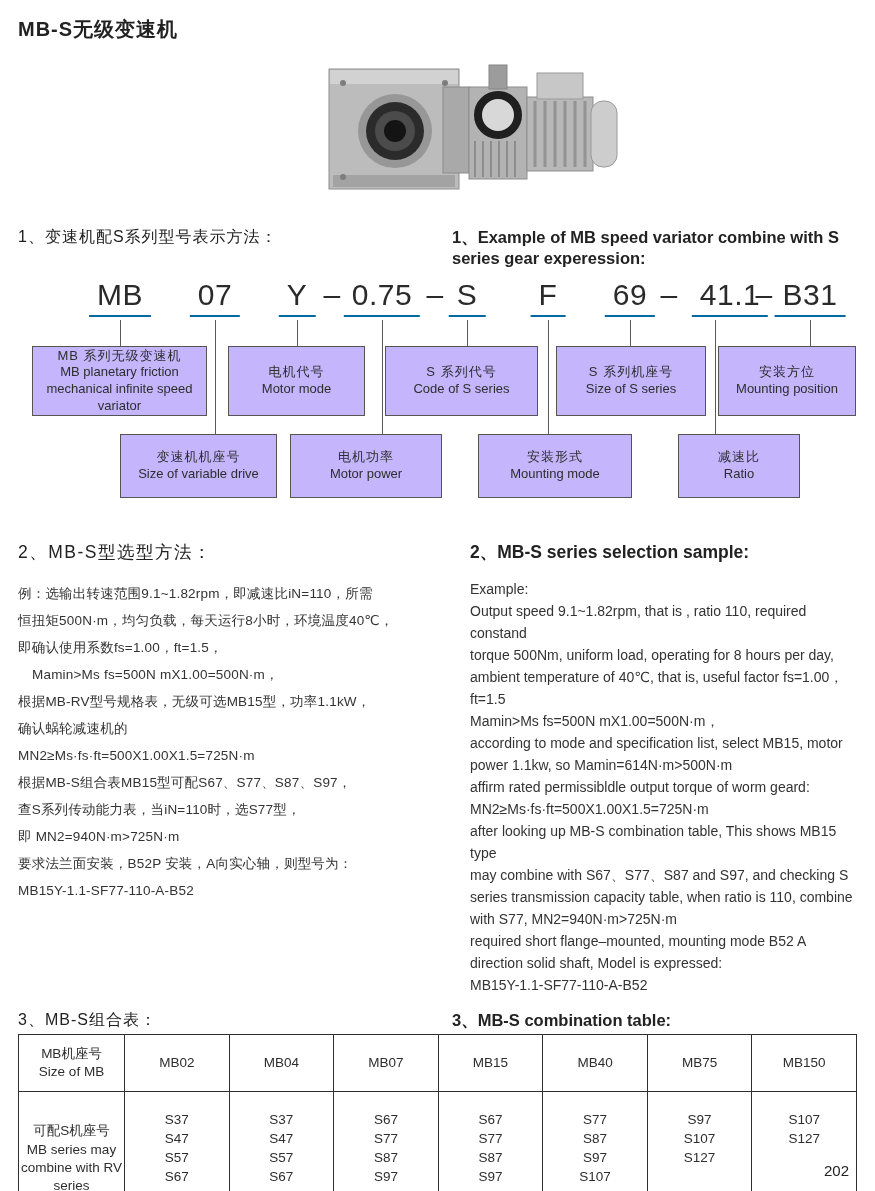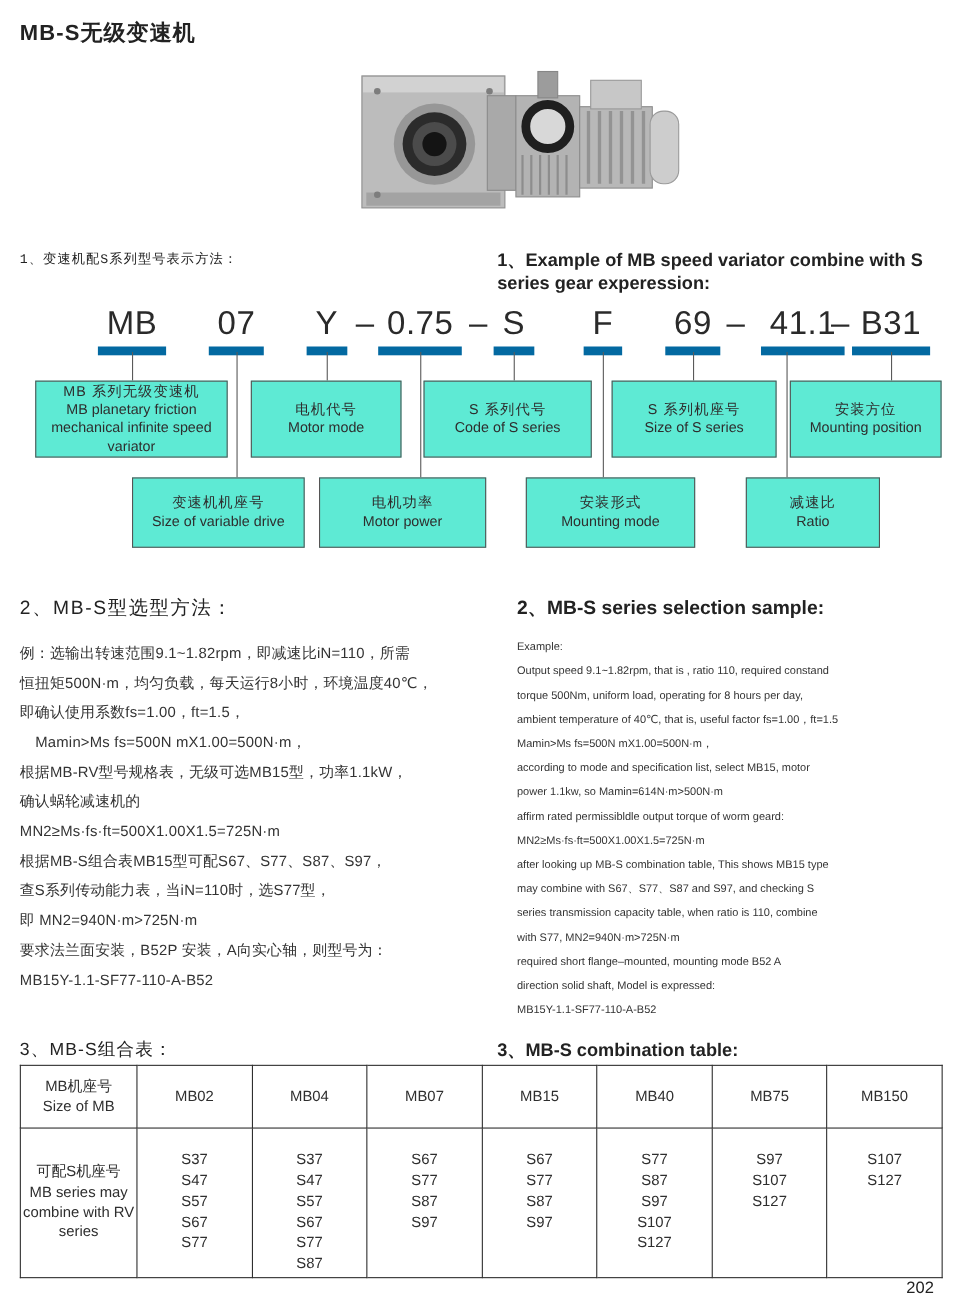--- a/index.html
+++ b/index.html
@@ -12,50 +12,50 @@
   
   .title-row{display:flex;align-items:baseline;gap:34px;}
   .title-zh{font-size:20px;font-weight:bold;letter-spacing:1px;}
   .title-en{font-size:20px;font-weight:bold;}
 
   
   .photo-wrap{display:flex;justify-content:center;margin:16px 0 4px 0;transform:translateX(36px);}
 
   
   .sec-head{display:flex;margin-top:26px;}
-  .sec-head .zh{width:434px;font-size:12px;letter-spacing:1px;font-family:Liberation Mono, monospace;}
+  .sec-head .zh{width:434px;font-size:16px;letter-spacing:1px;}
   .sec-head .en{flex:1;font-size:16.5px;font-weight:bold;line-height:1.3;}
 
   
   .diagram{position:relative;height:232px;margin-top:8px;font-size:0;}
   .code{
     position:absolute;top:0;transform:translateX(-50%);
     font-size:30px;color:#2a2a2a;letter-spacing:0.5px;white-space:nowrap;
   }
-  .code.u{border-bottom:8px solid #0369a1;padding:0 8px 3px 8px;}
+  .code.u{border-bottom:2px solid #0369a1;padding:0 8px 3px 8px;}
   .code.dash{padding:0 2px;}
   .vline{position:absolute;width:1px;background:#5a5a5a;}
   .lbox{
-    position:absolute;border:1px solid #555;background:#5eead4;box-sizing:border-box;
+    position:absolute;border:1px solid #555;background:#c4b5fd;box-sizing:border-box;
     display:flex;flex-direction:column;justify-content:center;align-items:center;
     text-align:center;font-size:13px;line-height:1.28;color:#2e2e2e;padding:3px 4px;
   }
   .lbox .zh{letter-spacing:1px;}
   .boxtop{top:68px;height:70px;}
   .boxbot{top:156px;height:64px;}
 
   
   .sec2{display:flex;margin-top:30px;}
   .sec2-left{width:440px;}
   .sec2-right{flex:1;padding-left:12px;}
   .s2h-zh{font-size:17.5px;letter-spacing:1.5px;margin-bottom:16px;}
   .s2h-en{font-size:17.5px;font-weight:bold;margin-bottom:14px;}
   .s2l{font-size:13.5px;line-height:27px;color:#333;letter-spacing:0.2px;}
   .s2l.indent{padding-left:14px;}
-  .s2r{font-size:10px;line-height:22px;color:#333;}
+  .s2r{font-size:14px;line-height:22px;color:#333;}
 
   
   .sec3-head{display:flex;margin-top:14px;}
   .sec3-head .zh{width:434px;font-size:16px;letter-spacing:1px;}
   .sec3-head .en{flex:1;font-size:16.5px;font-weight:bold;}
 
   
   table.combo{border-collapse:collapse;table-layout:fixed;width:839px;margin-top:2px;}
   table.combo td{border:1px solid #2f2f2f;text-align:center;font-size:13.5px;color:#2e2e2e;}
   table.combo tr.hdr td{height:54px;vertical-align:middle;line-height:1.3;}

